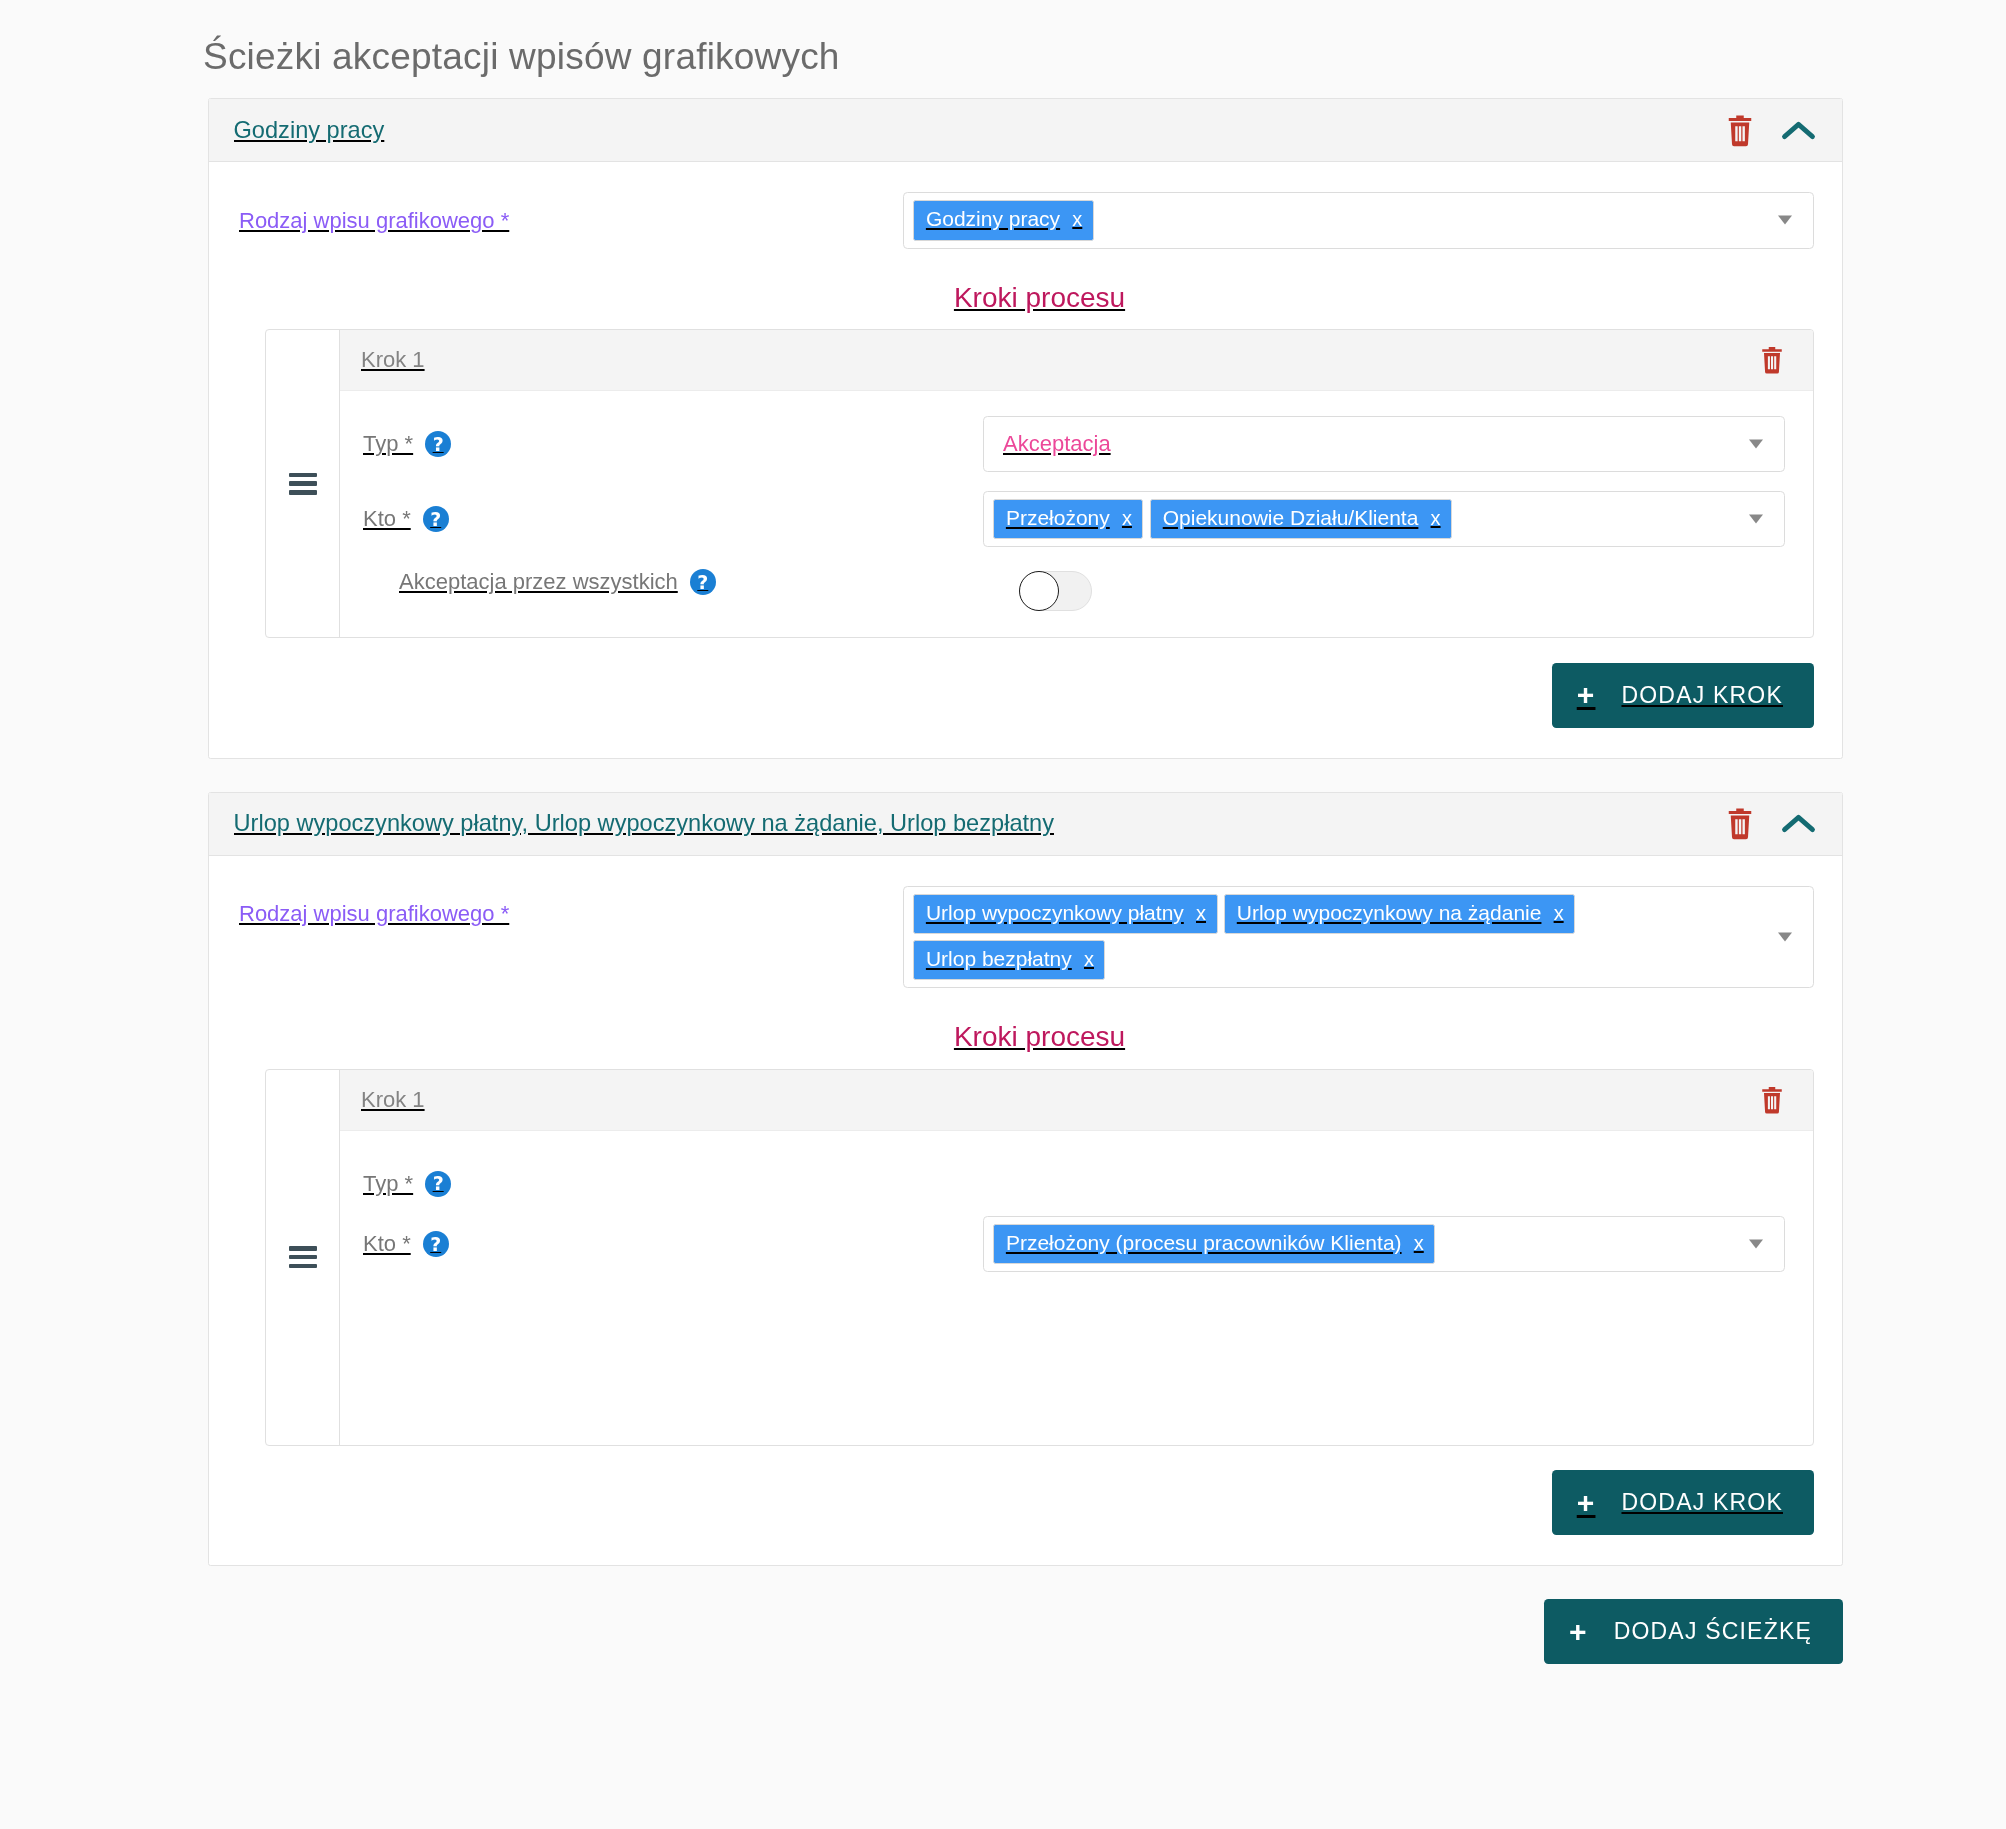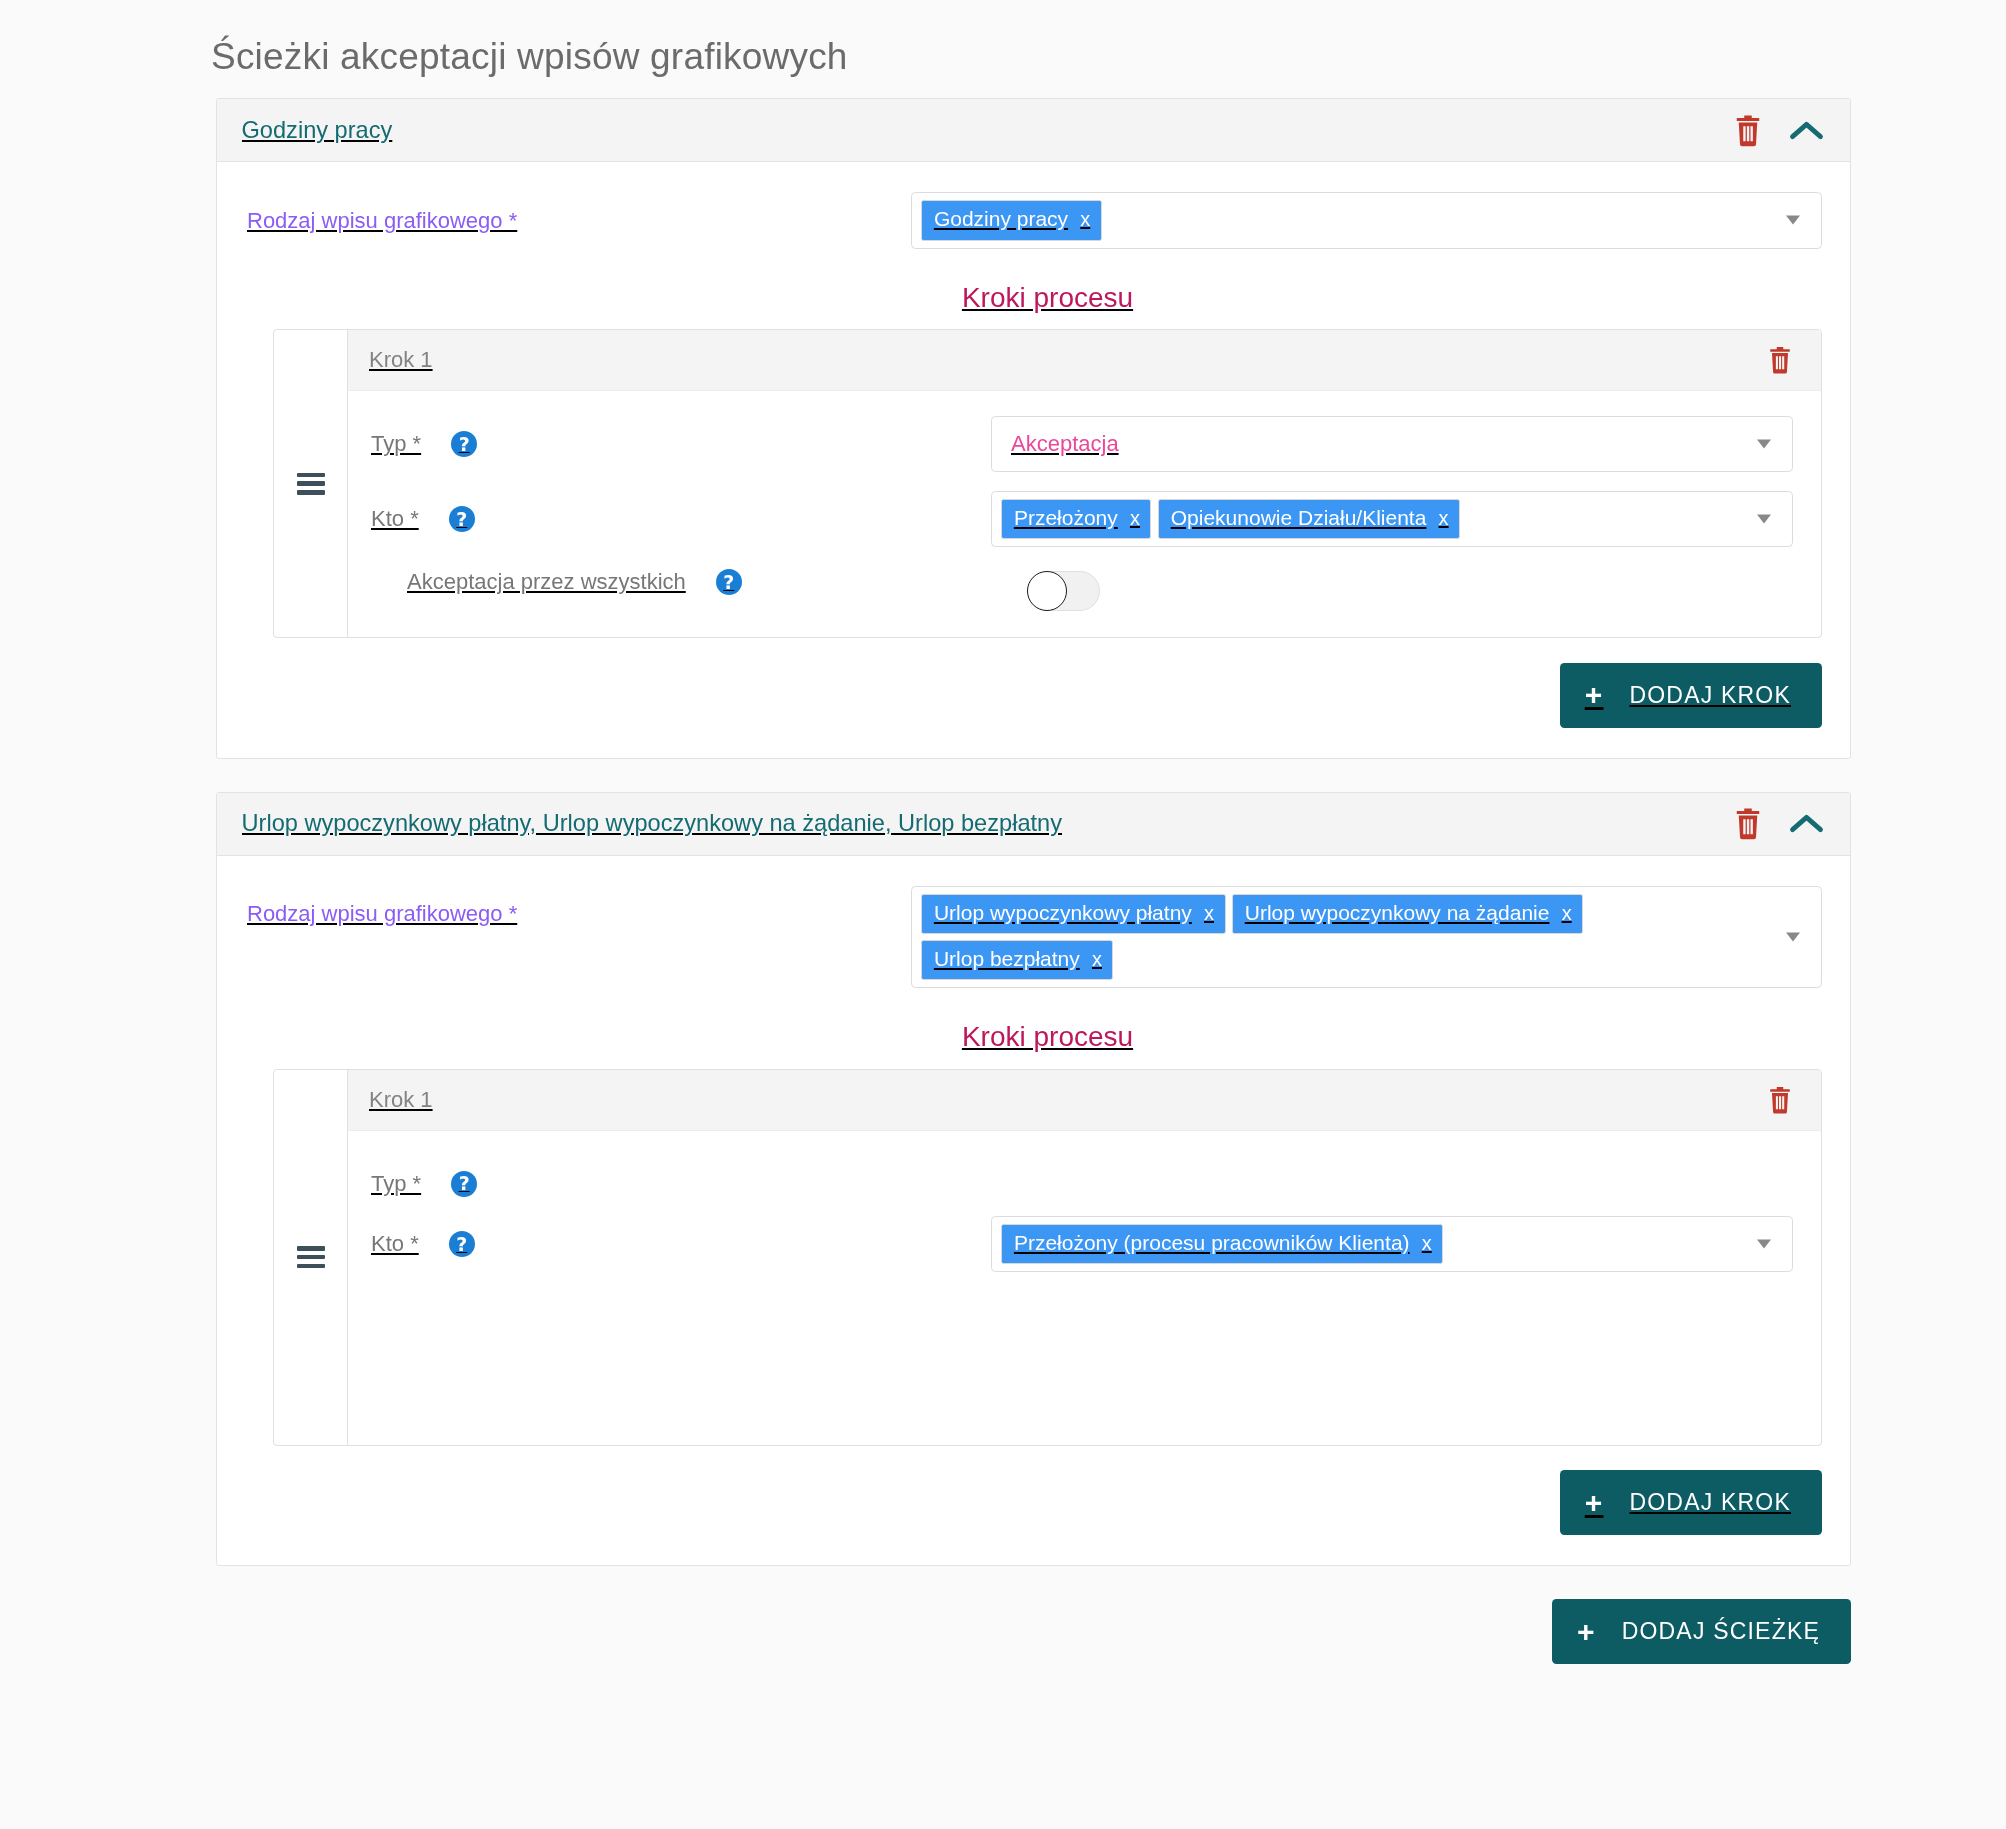--- a/index.html
+++ b/index.html
@@ -9,21 +9,21 @@
     font-family: "Liberation Sans", sans-serif;
     -webkit-font-smoothing: antialiased;
   }
   body {
     width: 2006px;
     height: 1830px;
     overflow: hidden;
   }
 
   .page {
-    padding: 35px 0 0 8px;
+    padding: 35px 0 0 0;
   }
 
   .page-title {
     margin: 0 0 19px 203px;
     font-size: 37px;
     font-weight: 400;
     color: #6b6b6b;
     letter-spacing: 0.2px;
     line-height: 1.2;
   }
@@ -207,21 +207,21 @@
   }
   .step-row:last-child { margin-bottom: 0; }
   .step-row .label {
     flex: 0 0 620px;
     width: 620px;
     font-size: 22px;
     color: #777777;
     padding-top: 15.7px;
     display: flex;
     align-items: flex-start;
-    gap: 30px;
+    gap: 12px;
   }
   .step-row .control { flex: 1 1 auto; }
 
   .help-icon {
     width: 26px; height: 26px;
     border-radius: 50%;
     background: #1a7fd4;
     color: #ffffff;
     font-size: 19px;
     font-weight: bold;

